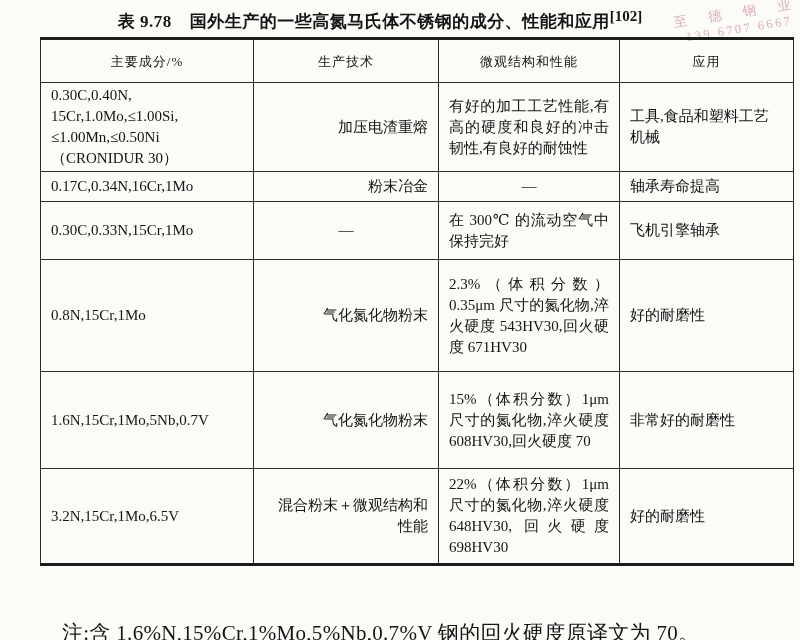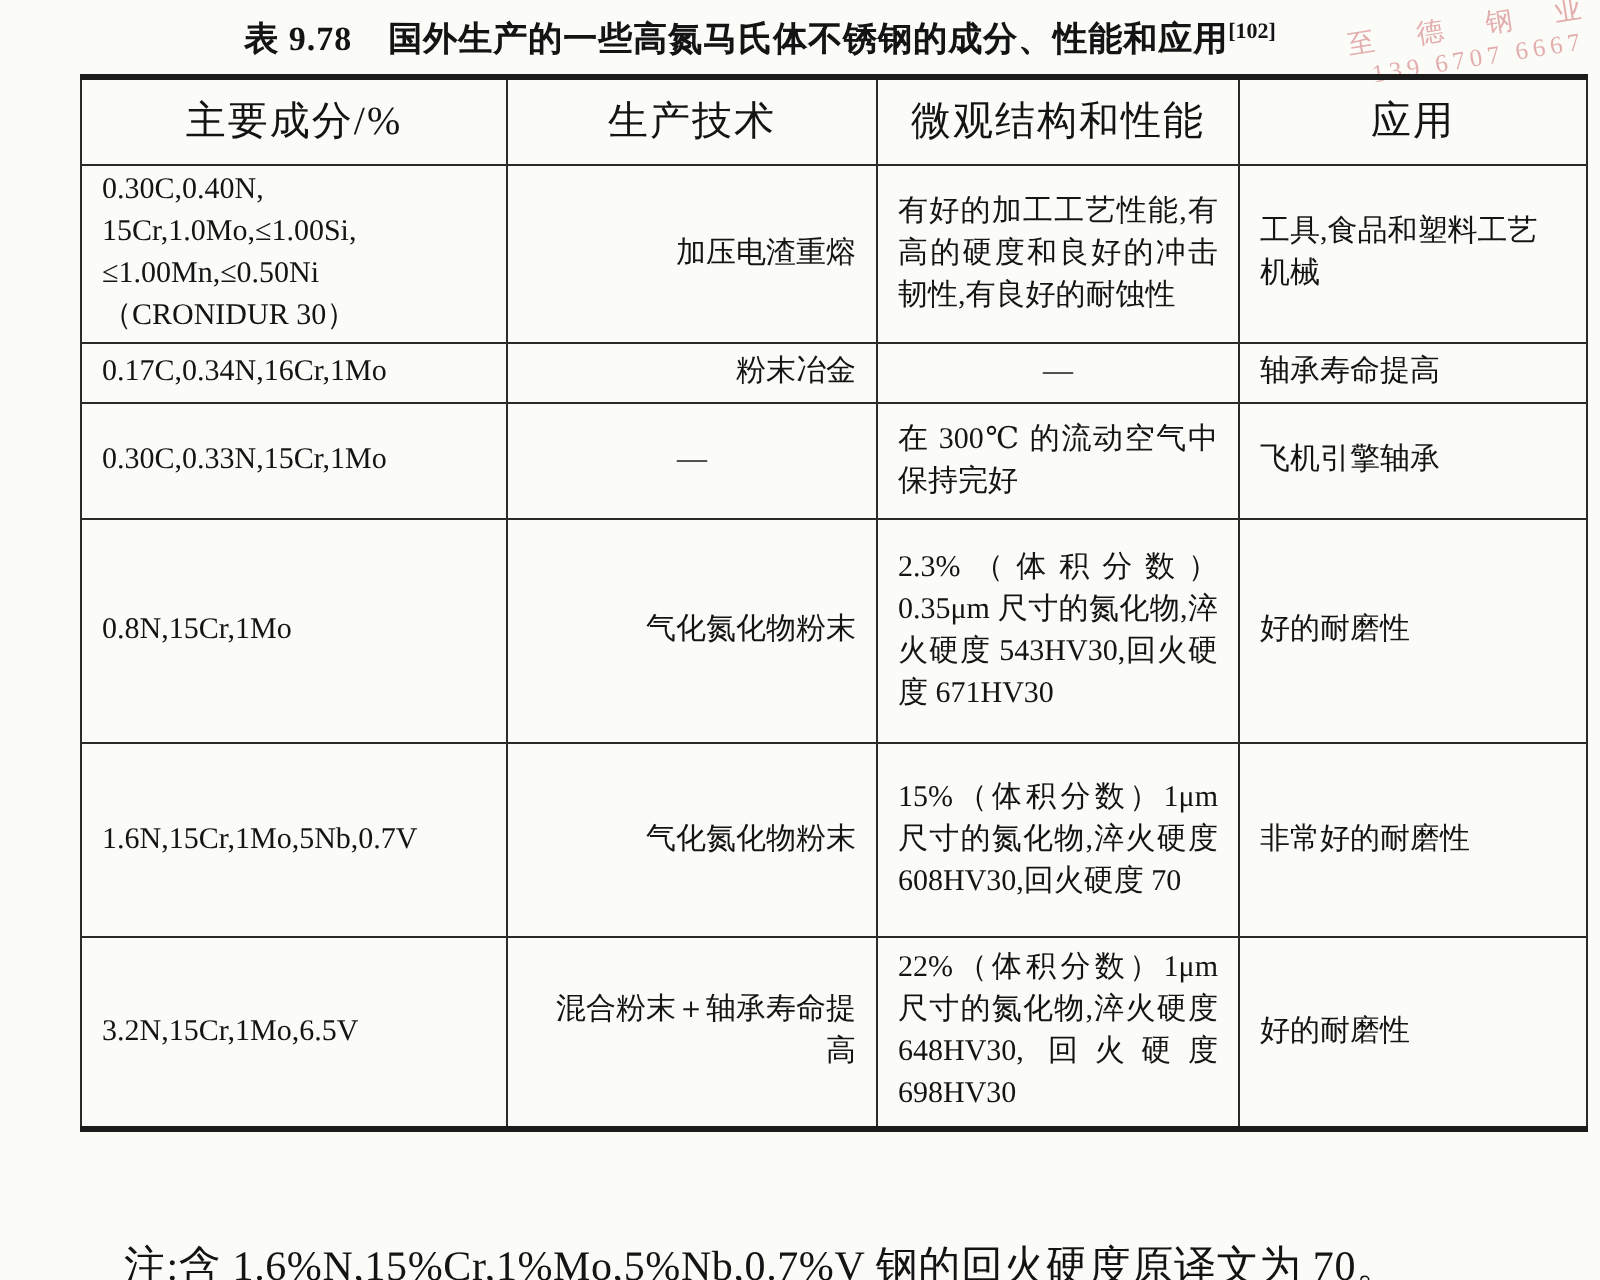--- a/index.html
+++ b/index.html
@@ -25,21 +25,21 @@
     left: 0;
     width: 760px;
     text-align: center;
     font-size: 17px;
     font-weight: bold;
     letter-spacing: 0.5px;
     white-space: nowrap;
   }
   .title .gap { display: inline-block; width: 18px; }
   .title sup {
-    font-size: 11px;
+    font-size: 15px;
     font-weight: bold;
     vertical-align: 6px;
     letter-spacing: 0;
   }
   
   .watermark {
     position: absolute;
     top: 4px;
     left: 668px;
     width: 140px;
@@ -69,21 +69,21 @@
     padding: 2px 10px;
     vertical-align: middle;
     line-height: 21px;
   }
   col.c1 { width: 213px; }
   col.c2 { width: 185px; }
   col.c3 { width: 181px; }
   col.c4 { width: 174px; }
   table.main th {
     font-weight: normal;
-    font-size: 20px;
+    font-size: 13px;
     text-align: center;
     height: 38px;
     letter-spacing: 1px;
     margin-top: 36px;
   }
   td.c-comp {
     text-align: left;
     white-space: pre-line;
     line-height: 20px;
   }
@@ -166,21 +166,21 @@
         <td class="c-app">好的耐磨性</td>
       </tr>
       <tr class="rh6">
         <td class="c-comp">1.6N,15Cr,1Mo,5Nb,0.7V</td>
         <td class="c-tech">气化氮化物粉末</td>
         <td class="c-micro">15%（体积分数）1μm 尺寸的氮化物,淬火硬度 608HV30,回火硬度 70</td>
         <td class="c-app">非常好的耐磨性</td>
       </tr>
       <tr class="rh7">
         <td class="c-comp">3.2N,15Cr,1Mo,6.5V</td>
-        <td class="c-tech">混合粉末＋轴承寿命提高</td>
+        <td class="c-tech">混合粉末＋微观结构和性能</td>
         <td class="c-micro">22%（体积分数）1μm 尺寸的氮化物,淬火硬度 648HV30, 回火硬度 698HV30</td>
         <td class="c-app">好的耐磨性</td>
       </tr>
     </tbody>
   </table>
 
   <div class="note">注:含 1.6%N,15%Cr,1%Mo,5%Nb,0.7%V 钢的回火硬度原译文为 70。</div>
 
 </div>
 

